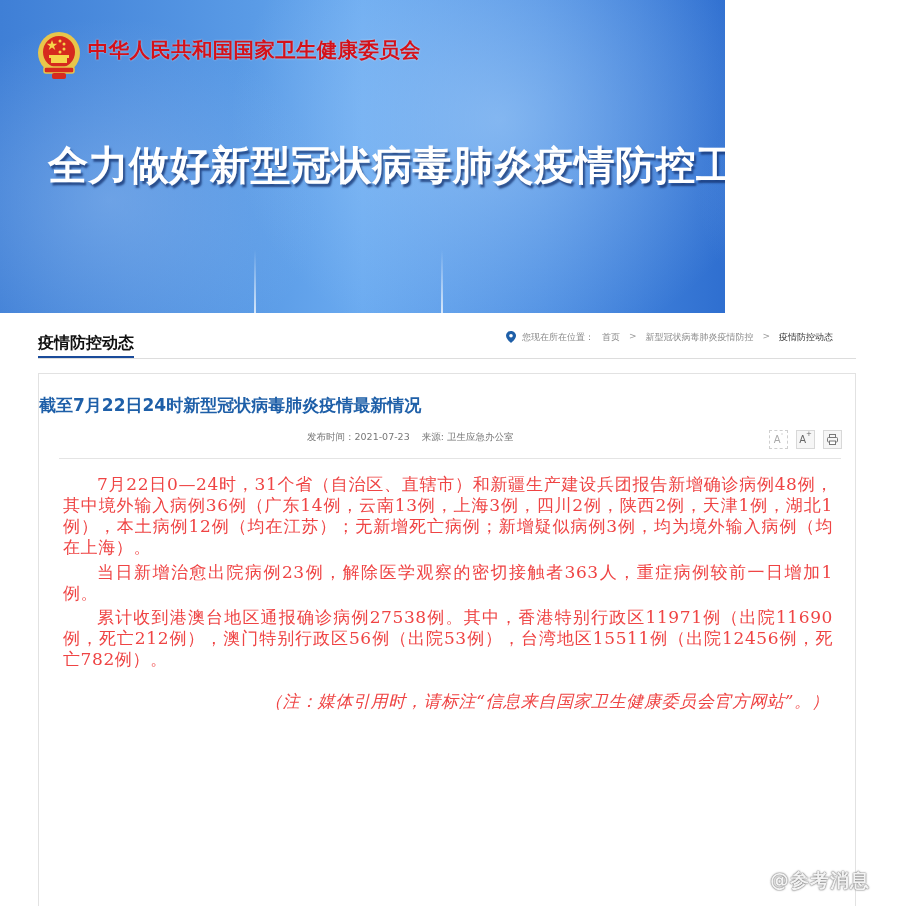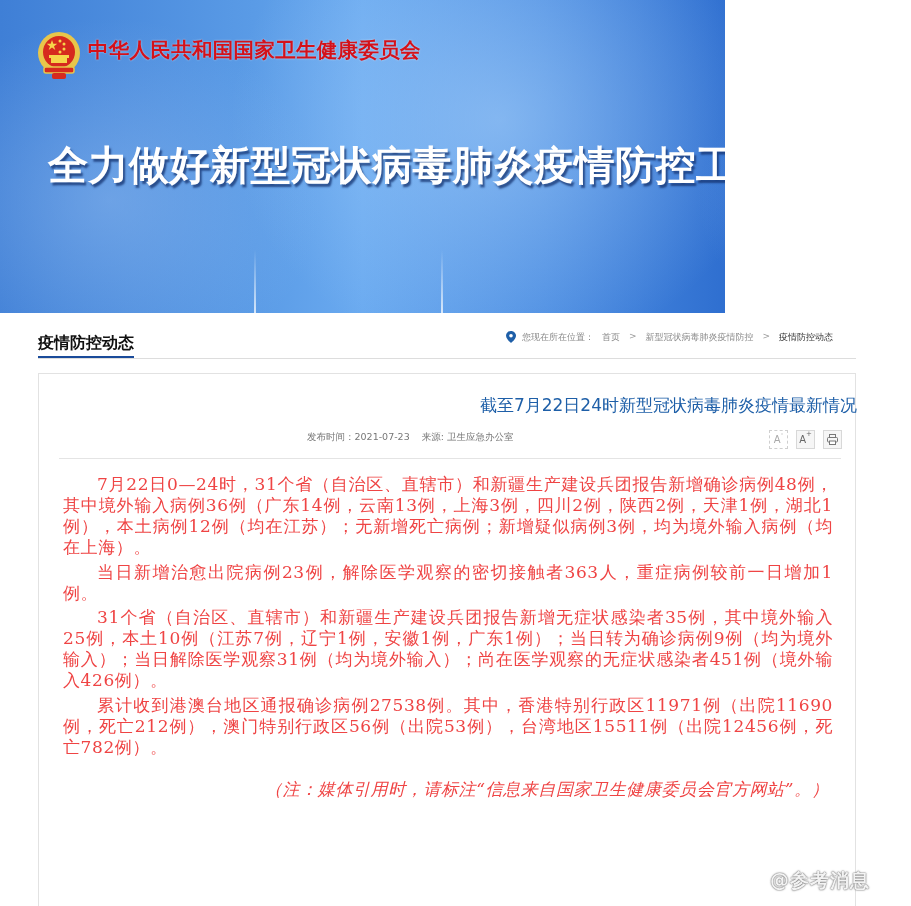--- a/index.html
+++ b/index.html
@@ -63,22 +63,22 @@
   .breadcrumb .sep { margin: 0 9px; color: #9a9a9a; }
   .breadcrumb .crumb { color: #8a8a8a; cursor: pointer; }
   .breadcrumb .crumb.current { color: #333333; cursor: default; }
 
   
   .panel {
     position: absolute; left: 38px; top: 373px; width: 818px; height: 560px;
     border: 1px solid #e2e2e2; background: #ffffff;
   }
   .article-title {
-    position: absolute; left: 0; width: 818px; top: 20px; text-align: right;
-    font-size: 17px; color: #1e5fa8; white-space: nowrap;
+    position: absolute; left: 0; width: 818px; top: 20px; text-align: left;
+    font-size: 17px; color: #1e5fa8; white-space: nowrap; font-weight: bold;
   }
   .meta {
     position: absolute; left: 268px; top: 57px;
     font-size: 9.5px; color: #777777; white-space: nowrap;
   }
   .meta .gap { display: inline-block; width: 12px; }
   .tools { position: absolute; left: 730px; top: 56px; display: flex; gap: 8px; }
   .tool {
     width: 19px; height: 19px; border: 1px solid #d8d8d8; background: #f6f6f6;
     display: flex; align-items: center; justify-content: center;
@@ -168,21 +168,20 @@
         <rect x="2.5" y="7" width="6" height="3.5" fill="#fff" stroke="#777" stroke-width="1"></rect>
       </svg>
     </div>
   </div>
 
   <div class="panel-rule"></div>
 
   <div class="body-text">
     <p>7月22日0—24时，31个省（自治区、直辖市）和新疆生产建设兵团报告新增确诊病例48例，其中境外输入病例36例（广东14例，云南13例，上海3例，四川2例，陕西2例，天津1例，湖北1例），本土病例12例（均在江苏）；无新增死亡病例；新增疑似病例3例，均为境外输入病例（均在上海）。</p>
     <p>当日新增治愈出院病例23例，解除医学观察的密切接触者363人，重症病例较前一日增加1例。</p>
-    <p>31个省（自治区、直辖市）和新疆生产建设兵团报告新增无症状感染者35例，其中境外输入25例，本土10例（江苏7例，辽宁1例，安徽1例，广东1例）；当日转为确诊病例9例（均为境外输入）；当日解除医学观察31例（均为境外输入）；尚在医学观察的无症状感染者451例（境外输入426例）。</p>
     <p>累计收到港澳台地区通报确诊病例27538例。其中，香港特别行政区11971例（出院11690例，死亡212例），澳门特别行政区56例（出院53例），台湾地区15511例（出院12456例，死亡782例）。</p>
     <p class="note">（注：媒体引用时，请标注“信息来自国家卫生健康委员会官方网站”。）</p>
   </div>
 </div>
 
 <div class="watermark">
   <span>@参考消息</span>
 </div>
 
 </body></html>

